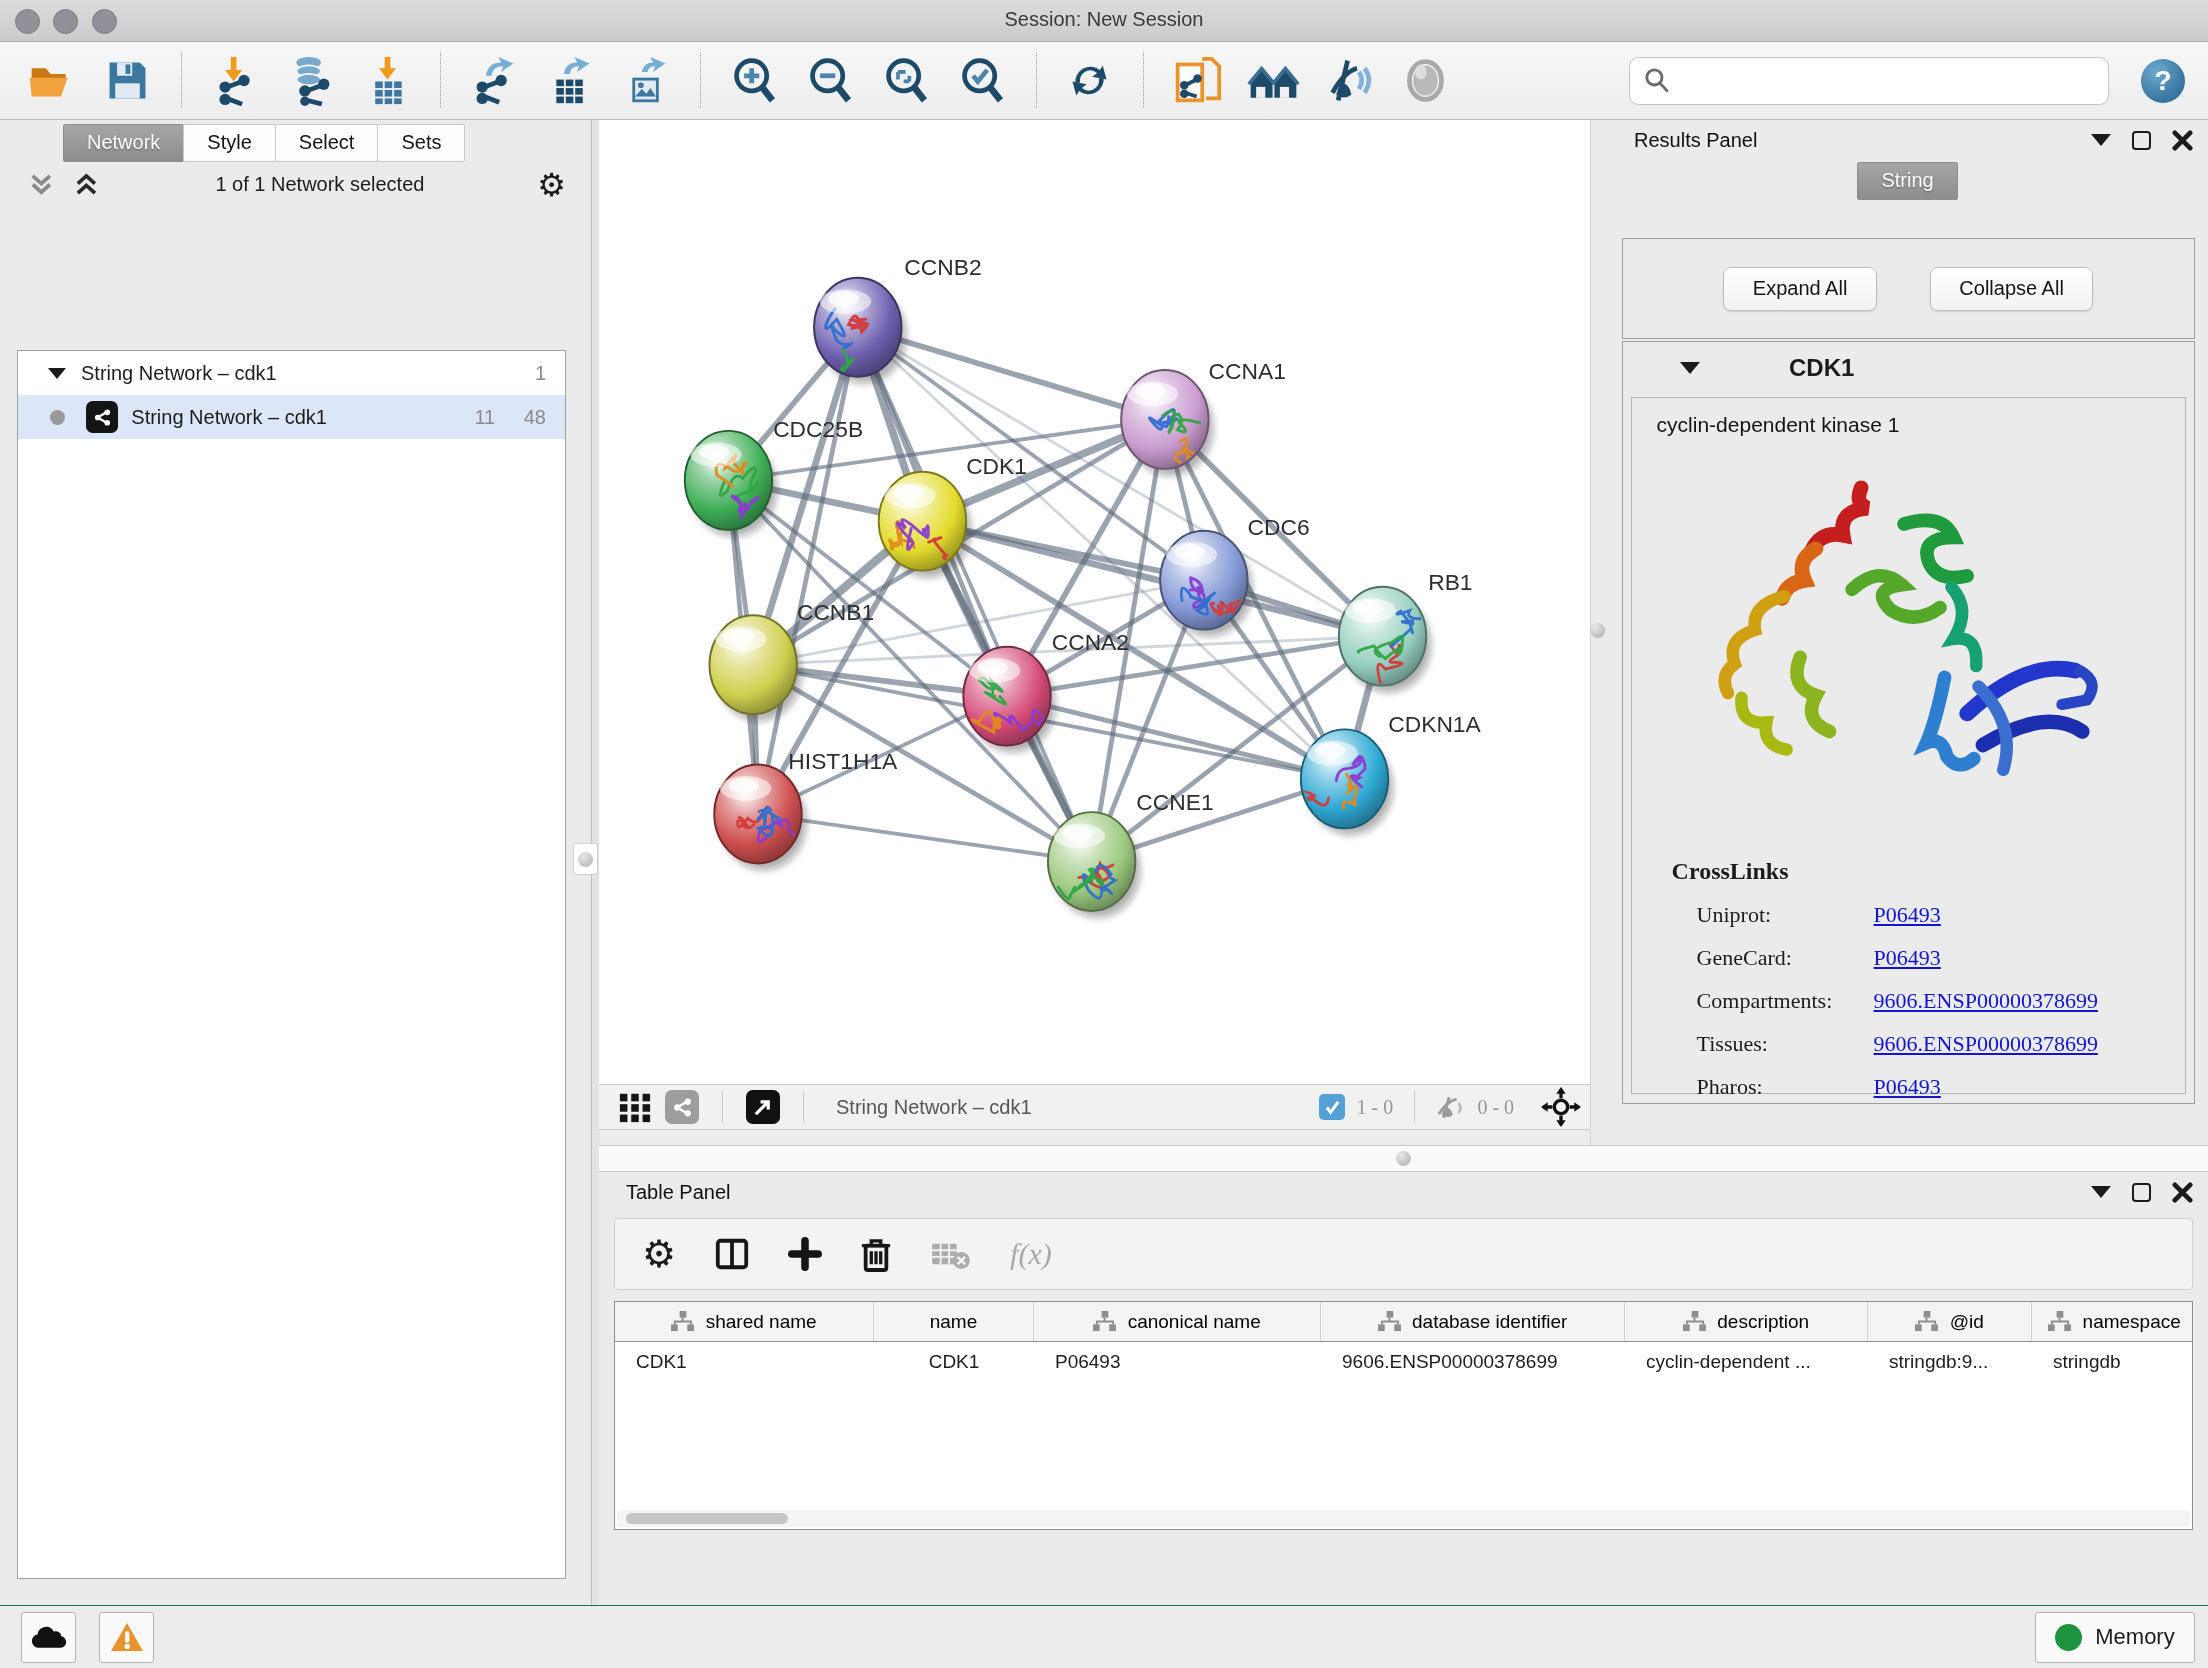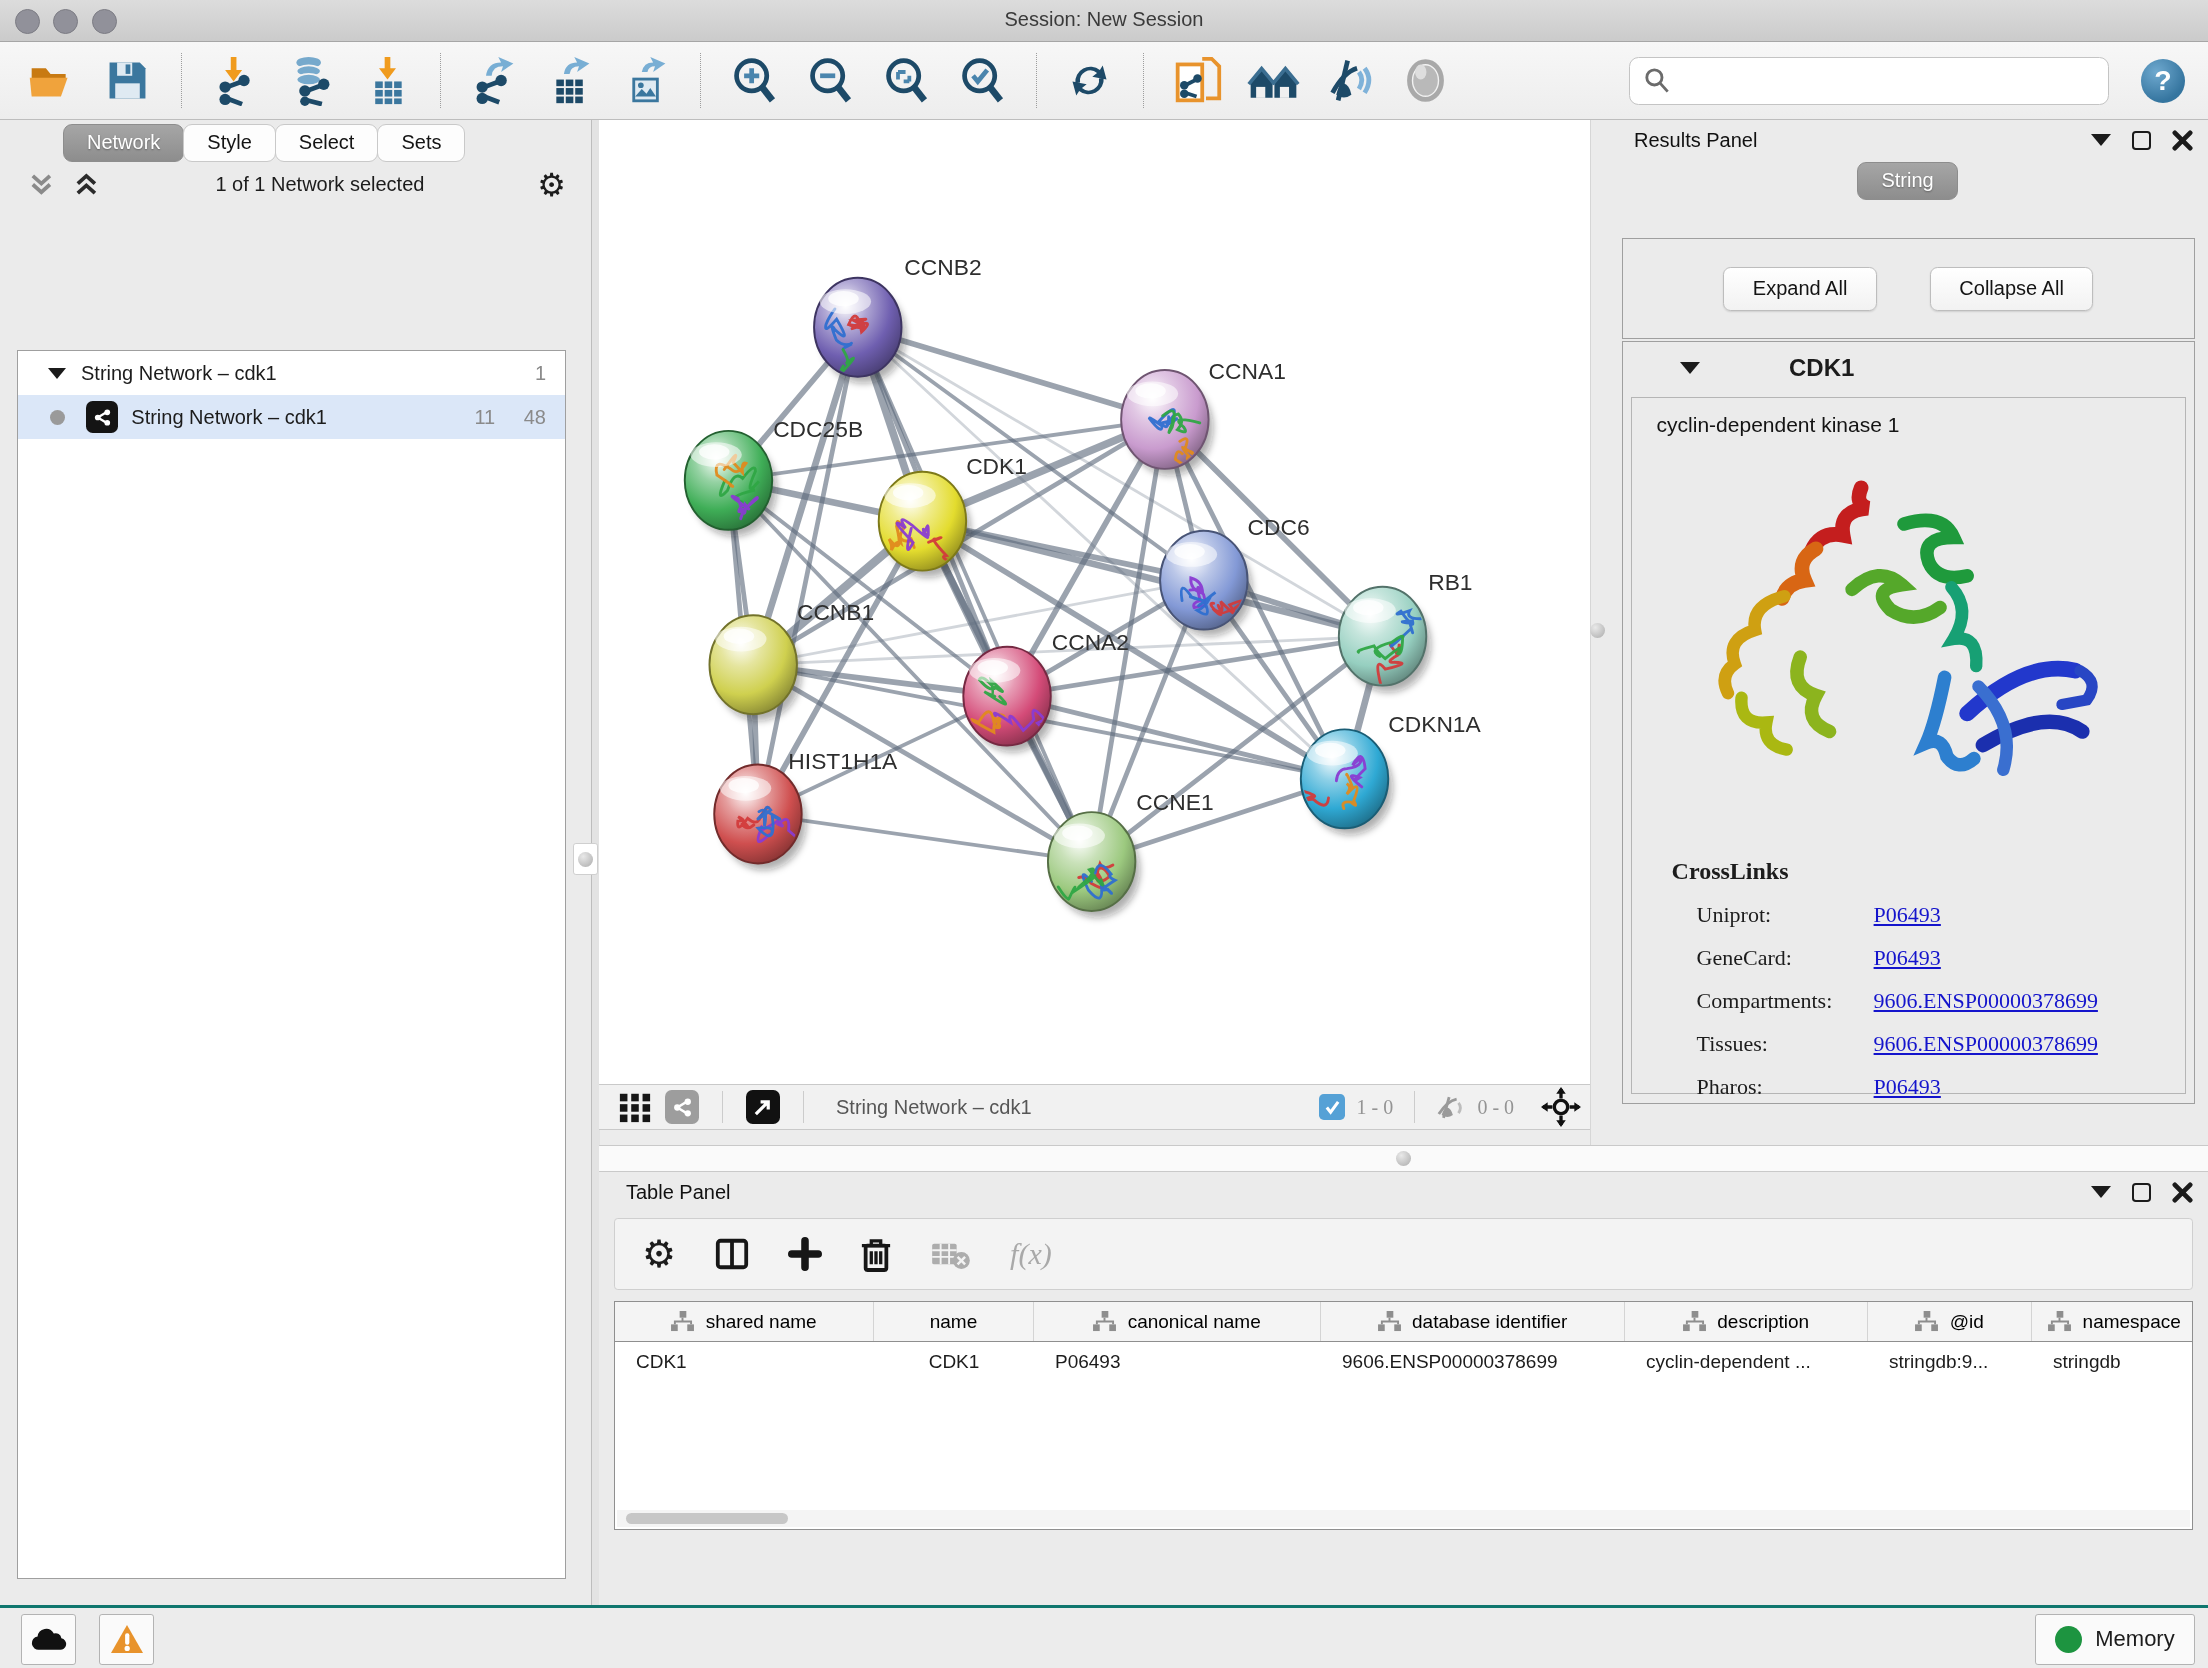--- a/index.html
+++ b/index.html
@@ -28,21 +28,21 @@
 
   
   .panel-head { height:40px; display:flex; align-items:center; padding:0 15px 0 27px; font-size:20px; color:#111; }
   .panel-head .spacer { flex:1; }
   .ph-ico { display:flex; align-items:center; gap:21px; }
   .caret-down { width:0; height:0; border-left:10.5px solid transparent; border-right:10.5px solid transparent; border-top:12.4px solid #1b1b1b; }
   .float-sq { width:19px; height:19px; border:2.9px solid #1b1b1b; border-radius:3.8px; }
 
   
   .tab { height:38px; padding:0 23px; display:flex; align-items:center; font-size:20px; background:#fdfdfd;
-    border:1px solid #c9c9c9; border-radius:9px; color:#141414; }
+    border:1px solid #c9c9c9; border-radius:2px; color:#141414; }
   .tab.active { background:linear-gradient(#a6a6a6,#8d8d8d); color:#fff; border-color:#8d8d8d;
     text-shadow:0 1px 1.9px rgba(0,0,0,.35); }
   .tab + .tab { margin-left:-1px; }
 
   
   .control-panel { position:absolute; left:0; top:120px; width:592px; height:1486px; background:#ebebeb;
     border-right:1px solid #bdbdbd; }
   .cp-tabs { display:flex; padding-left:63px; margin-top:3.8px; }
   .cp-sub { display:flex; align-items:center; height:46px; padding:0 25px 0 28.5px; font-size:20px; }
   .cp-sub .txt { flex:1; text-align:center; }
@@ -104,21 +104,21 @@
     border-right:1px solid #d4d4d4; overflow:hidden; white-space:nowrap; flex:none; }
   .trow { display:flex; height:40px; }
   .td { display:flex; align-items:center; font-size:19px; padding-left:21px; overflow:hidden; white-space:nowrap; flex:none; }
   .c0{width:259px}.c1{width:160px}.c2{width:287px}.c3{width:304px}.c4{width:243px}.c5{width:164px}.c6{width:166px}
   .td.center { justify-content:center; padding-left:0; }
   .tp-scroll { position:absolute; left:1.9px; right:1.9px; bottom:1.9px; height:17px; background:#f4f4f4; }
   .tp-thumb { position:absolute; left:9.5px; top:2.9px; width:162px; height:11.4px; background:#c7c7c7; border-radius:6.7px; }
   .tp-tabs { position:absolute; left:0; right:0; bottom:7.6px; display:flex; justify-content:center; }
 
   
-  .statusbar { position:absolute; left:0; top:1605px; width:2208px; height:63px; background:#ececec; border-top:3px solid #0f766e; }
+  .statusbar { position:absolute; left:0; top:1605px; width:2208px; height:63px; background:#ececec; border-top:1px solid #0f766e; }
   .sb-btn { position:absolute; top:5.7px; width:55px; height:51px; background:#fafafa; border:1.9px solid #b3b3b3; border-radius:2.9px;
     display:flex; align-items:center; justify-content:center; }
   .mem-btn { position:absolute; right:13.3px; top:5.7px; height:51px; background:#fafafa; border:1.9px solid #b3b3b3; border-radius:2.9px;
     display:flex; align-items:center; gap:13.3px; padding:0 19px; font-size:22px; }
   .mem-dot { width:27px; height:27px; border-radius:50%; background:#1d9440; }
   svg { display:block; }
 </style>
 </head>
 <body>
 

